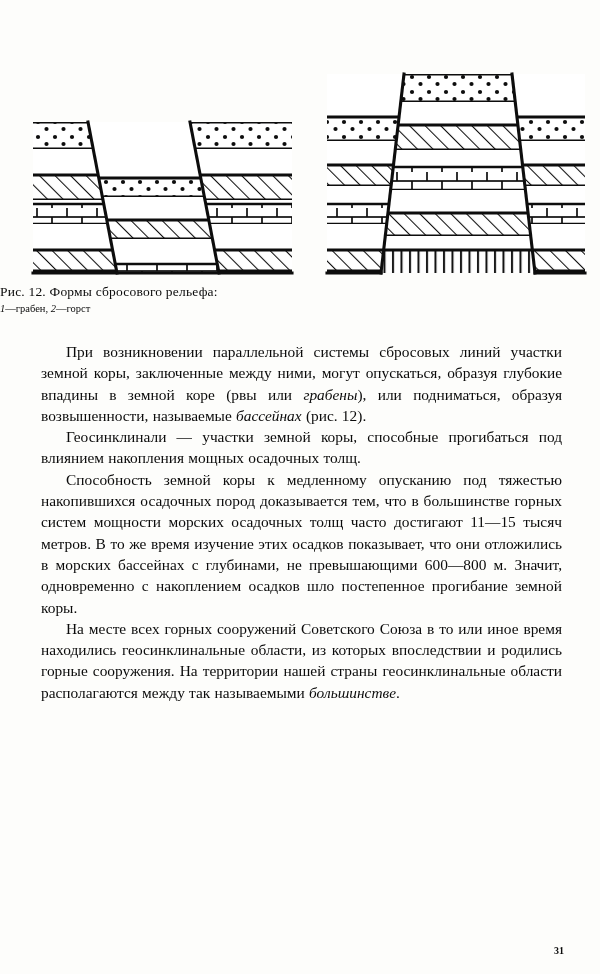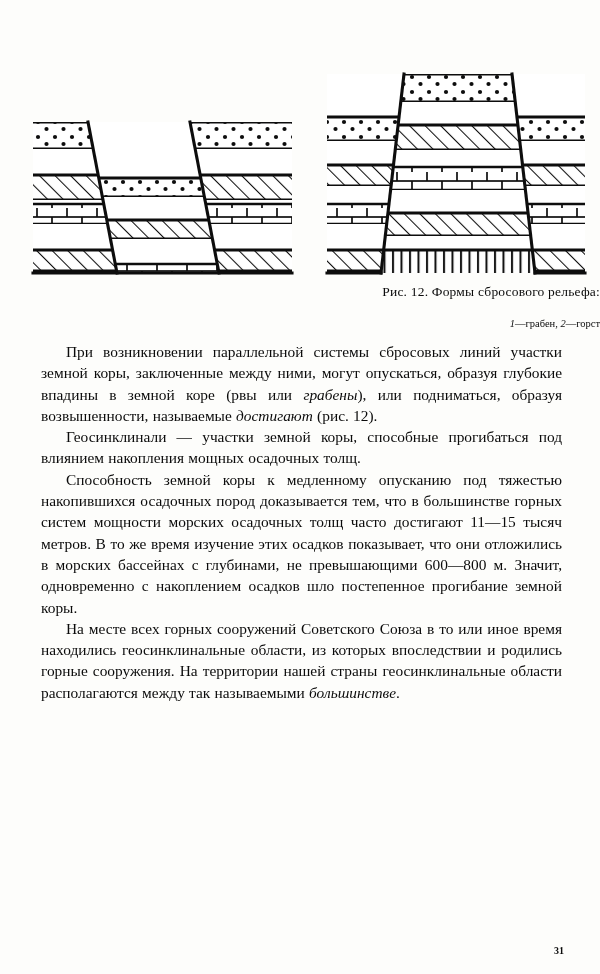--- a/index.html
+++ b/index.html
@@ -32,31 +32,31 @@
     height: 250px;
   }
   .figure svg { display: block; }
 
   
   .caption {
     position: absolute;
     left: 0;
     top: 284px;
     width: 600px;
-    text-align: right;
+    text-align: left;
   }
   .caption-main {
     font-size: 13.5px;
     letter-spacing: 0.2px;
     line-height: 1.25;
   }
   .caption-sub {
     font-size: 10.5px;
     line-height: 1.3;
-    margin-top: 16px;
+    margin-top: 1px;
   }
   .caption-sub i { font-style: italic; }
 
   
   .body-text {
     position: absolute;
     left: 41px;
     top: 341px;
     width: 521px;
   }
@@ -324,21 +324,21 @@
 
   <div class="caption">
     <div class="caption-main">Рис. 12. Формы сбросового рельефа:</div>
     <div class="caption-sub">
       <i>1</i><span>—грабен,</span>
       <i>2</i><span>—горст</span>
     </div>
   </div>
 
   <div class="body-text">
-    <p class="para">При возникновении параллельной системы сбросовых линий участки земной коры, заключенные между ними, могут опускаться, образуя глубокие впадины в земной коре (рвы или <i>грабены</i>), или подниматься, образуя возвышенности, называемые <i>достигают</i> (рис. 12).</p>
+    <p class="para">При возникновении параллельной системы сбросовых линий участки земной коры, заключенные между ними, могут опускаться, образуя глубокие впадины в земной коре (рвы или <i>грабены</i>), или подниматься, образуя возвышенности, называемые <i>бассейнах</i> (рис. 12).</p>
     <p class="para">Геосинклинали — участки земной коры, способные прогибаться под влиянием накопления мощных осадочных толщ.</p>
     <p class="para">Способность земной коры к медленному опусканию под тяжестью накопившихся осадочных пород доказывается тем, что в большинстве горных систем мощности морских осадочных толщ часто достигают 11—15 тысяч метров. В то же время изучение этих осадков показывает, что они отложились в морских бассейнах с глубинами, не превышающими 600—800 м. Значит, одновременно с накоплением осадков шло постепенное прогибание земной коры.</p>
     <p class="para">На месте всех горных сооружений Советского Союза в то или иное время находились геосинклинальные области, из которых впоследствии и родились горные сооружения. На территории нашей страны геосинклинальные области располагаются между так называемыми <i>большинстве</i>.</p>
   </div>
 
   <div class="folio">31</div>
 
 </div>
 
 </body></html>

